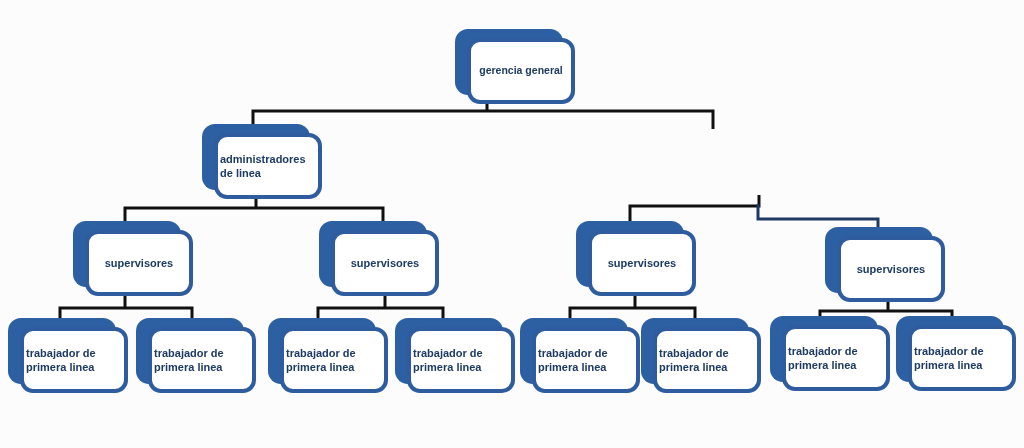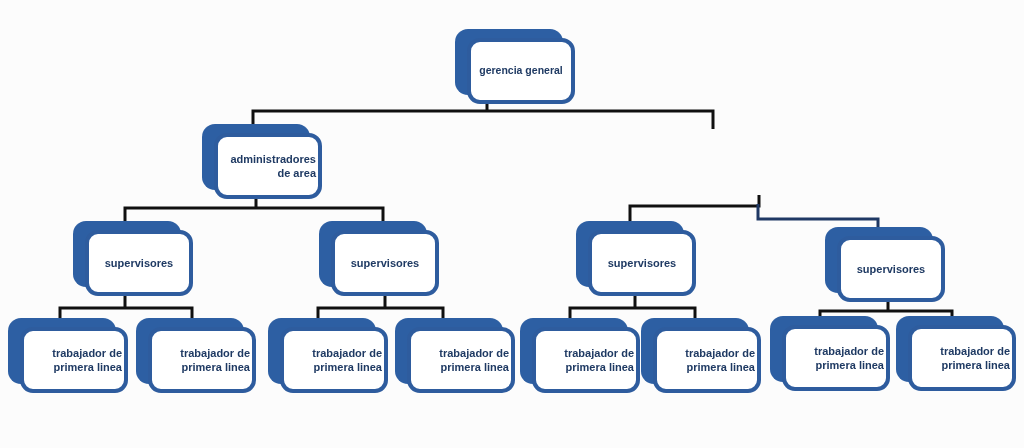--- a/index.html
+++ b/index.html
@@ -37,21 +37,21 @@
   }
   .node .front {
     position: absolute;
     left: 0; top: 0; right: 0; bottom: 0;
     background: #ffffff;
     border: 4px solid #2e5c9e;
     border-radius: 13px;
     display: flex;
     align-items: center;
     justify-content: center;
-    text-align: right;
+    text-align: left;
     padding: 2px;
     box-sizing: border-box;
     color: #1f3a63;
     font-weight: bold;
     font-size: 11px;
     line-height: 1.3;
   }
   .node.root .front {
     font-size: 10.5px;
     white-space: nowrap;
@@ -84,21 +84,21 @@
   <div class="node root" style="left:467px;top:38px">
     <div class="back"></div>
     <div class="front">
       <span>gerencia general</span>
     </div>
   </div>
 
   <div class="node" style="left:214px;top:133px">
     <div class="back"></div>
     <div class="front">
-      <span>administradores de area</span>
+      <span>administradores de linea</span>
     </div>
   </div>
 
   <div class="node" style="left:85px;top:230px">
     <div class="back"></div>
     <div class="front">
       <span>supervisores</span>
     </div>
   </div>
   <div class="node" style="left:331px;top:230px">

